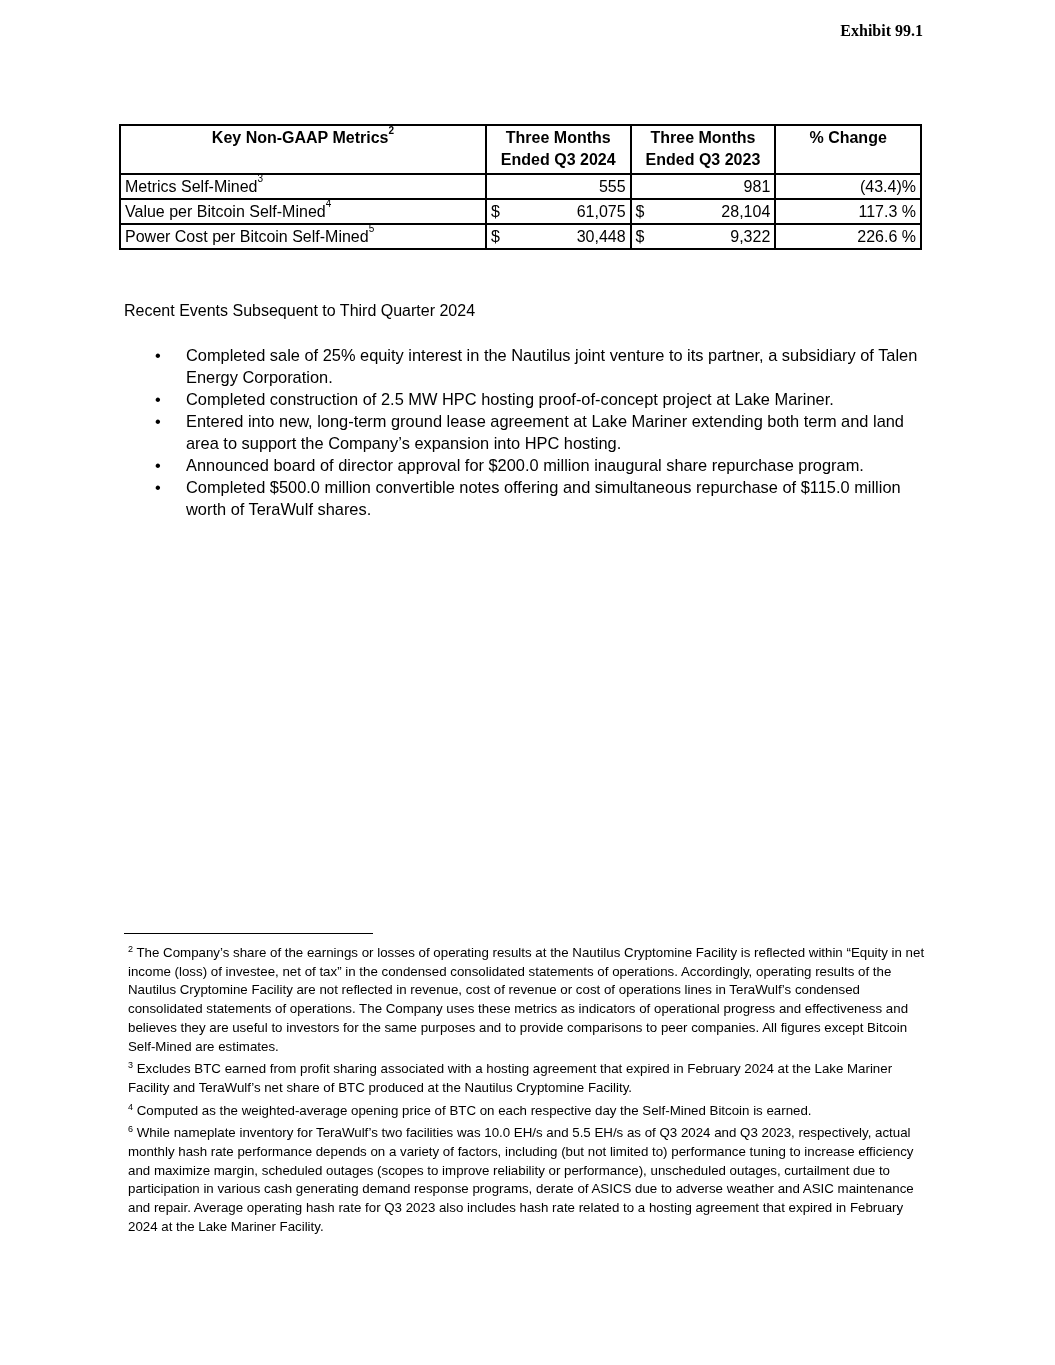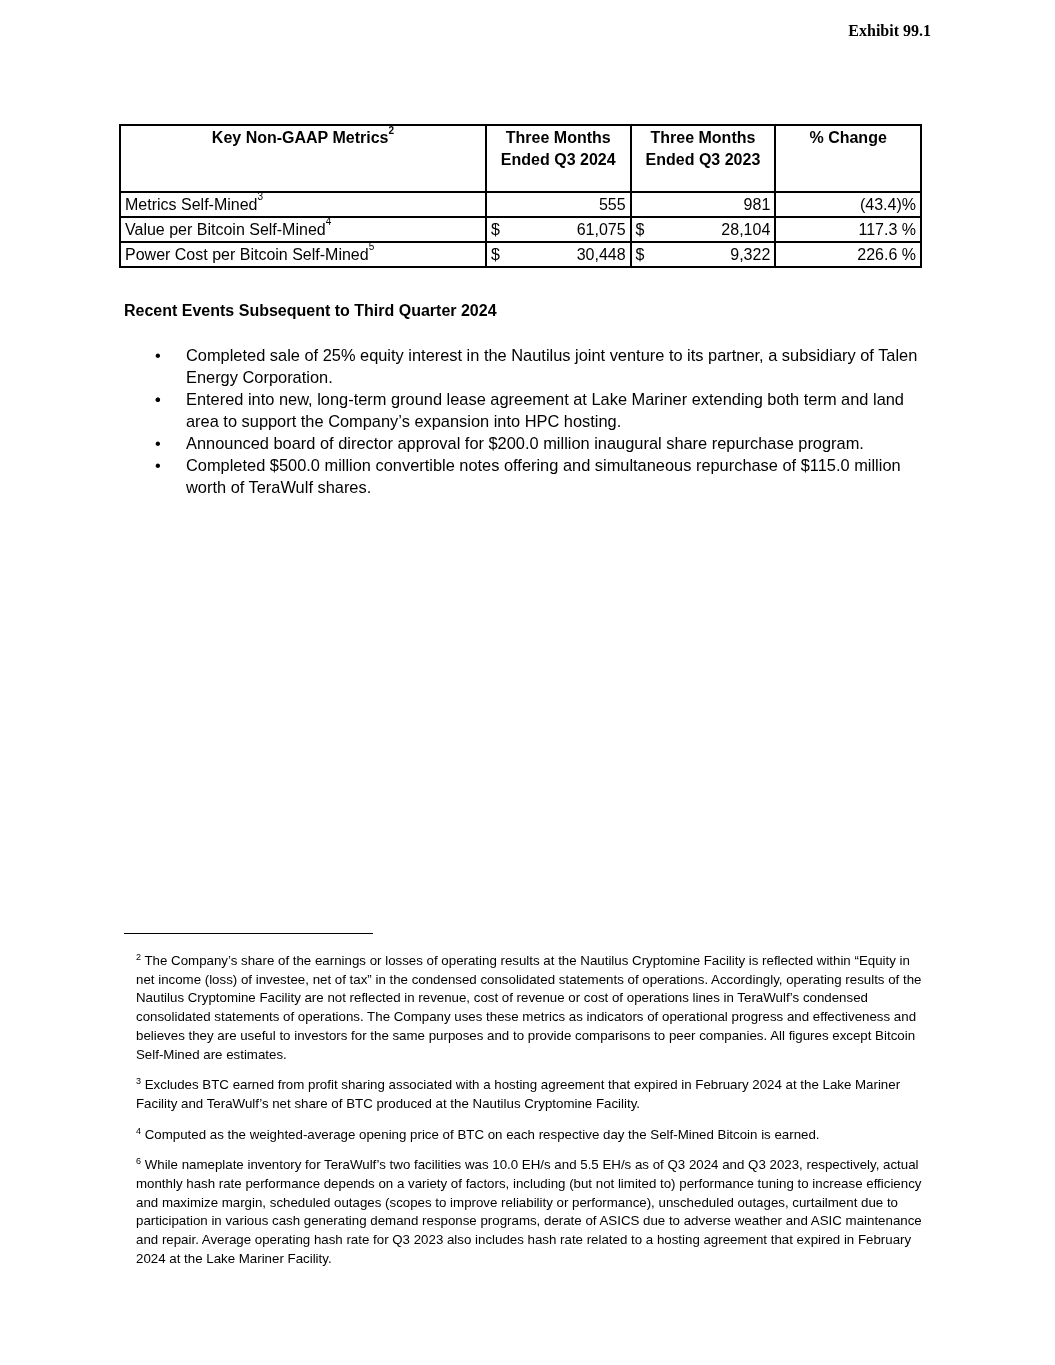--- a/index.html
+++ b/index.html
@@ -1,33 +1,33 @@
 <!DOCTYPE html>
 <html><head>
 <meta charset="utf-8">
 <style>
   html, body { margin: 0; padding: 0; background: #ffffff; }
   body { width: 1055px; height: 1365px; position: relative; color: #000; font-family: "Liberation Sans", "DejaVu Sans", sans-serif; overflow: hidden; }
-  .exhibit { position: absolute; top: 22px; right: 124px; font-family: "Liberation Serif", "DejaVu Serif", serif; font-weight: bold; font-size: 16px; }
+  .exhibit { position: absolute; top: 22px; right: 132px; font-family: "Liberation Serif", "DejaVu Serif", serif; font-weight: bold; font-size: 16px; }
   table.metrics { position: absolute; left: 119px; top: 124px; width: 803px; border-collapse: collapse; font-size: 16px; }
   table.metrics th, table.metrics td { border: 2px solid #000; padding: 0 4px; }
-  table.metrics th { font-weight: bold; vertical-align: top; text-align: center; line-height: 22px; padding-top: 1px; padding-bottom: 20px; }
+  table.metrics th { font-weight: bold; vertical-align: top; text-align: center; line-height: 22px; padding-top: 1px; padding-bottom: 2px; }
   table.metrics td { height: 23px; line-height: 23px; }
   table.metrics td.num { text-align: right; }
   td .cur { float: left; }
   col.c1 { width: 367px; } col.c2 { width: 145px; } col.c3 { width: 145px; } col.c4 { width: 146px; }
   td.pct { text-align: right; padding-right: 0; }
   sup { font-size: 10px; vertical-align: top; line-height: 10px; position: relative; top: -1px; }
-  .section-title { position: absolute; left: 124px; top: 302px; font-weight: bold; font-size: 16px; }
+  .section-title { position: absolute; left: 124px; top: 302px; font-weight: normal; font-size: 16px; }
   ul.events { position: absolute; left: 124px; top: 344px; width: 810px; margin: 0; padding: 0; list-style: none; font-size: 16.4px; line-height: 22px; }
   ul.events li { position: relative; padding-left: 62px; }
   ul.events li .bullet { position: absolute; left: 31px; top: 0; }
   .fn-rule { position: absolute; left: 124px; top: 933px; width: 249px; height: 0; border-top: 1px solid #000; }
   .footnotes { position: absolute; left: 124px; top: 940px; width: 812px; font-size: 13.3px; line-height: 18.7px; }
-  .footnotes p { margin: 12px; }
+  .footnotes p { margin: 4px; }
   .footnotes sup { font-size: 9px; top: 0; }
 </style>
 </head>
 <body>
 
 <div class="exhibit">Exhibit 99.1</div>
 
 <table class="metrics">
   <colgroup>
       <col class="c1">
@@ -62,21 +62,21 @@
       <td class="num"><span class="cur">$</span><span>9,322</span></td>
       <td class="num pct">226.6 %</td>
     </tr>
   </tbody>
 </table>
 
 <div class="section-title">Recent Events Subsequent to Third Quarter 2024</div>
 
 <ul class="events">
   <li><span class="bullet">•</span><span>Completed sale of 25% equity interest in the Nautilus joint venture to its partner, a subsidiary of Talen Energy Corporation.</span></li>
-  <li><span class="bullet">•</span></li>
+  <li><span class="bullet">•</span><span>Completed construction of 2.5 MW HPC hosting proof-of-concept project at Lake Mariner.</span></li>
   <li><span class="bullet">•</span><span>Entered into new, long-term ground lease agreement at Lake Mariner extending both term and land area to support the Company’s expansion into HPC hosting.</span></li>
   <li><span class="bullet">•</span><span>Announced board of director approval for $200.0 million inaugural share repurchase program.</span></li>
   <li><span class="bullet">•</span><span>Completed $500.0 million convertible notes offering and simultaneous repurchase of $115.0 million worth of TeraWulf shares.</span></li>
 </ul>
 
 <div class="fn-rule"></div>
 
 <div class="footnotes">
   <p><sup>2</sup><span> The Company’s share of the earnings or losses of operating results at the Nautilus Cryptomine Facility is reflected within “Equity in net income (loss) of investee, net of tax” in the condensed  consolidated statements of operations. Accordingly, operating results of the Nautilus Cryptomine Facility are not reflected in revenue, cost of revenue or cost of operations lines in TeraWulf’s condensed consolidated statements of operations. The Company uses these metrics as indicators of operational progress and effectiveness and believes they are useful to investors for the same purposes and to provide comparisons to peer companies. All figures except Bitcoin Self-Mined are estimates.</span></p>
   <p><sup>3</sup><span> Excludes BTC earned from profit sharing associated with a hosting agreement that expired in February 2024 at the Lake Mariner Facility and TeraWulf’s net share of BTC produced at the Nautilus Cryptomine Facility.</span></p>

